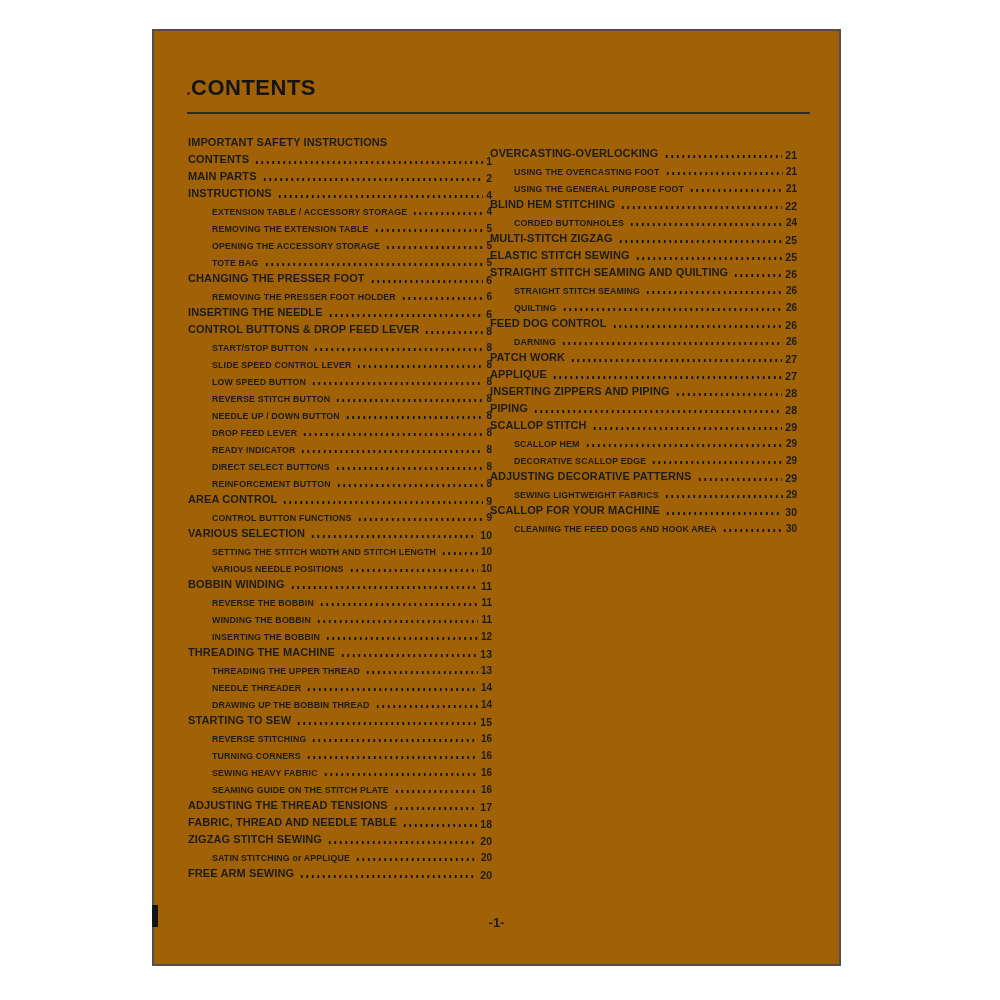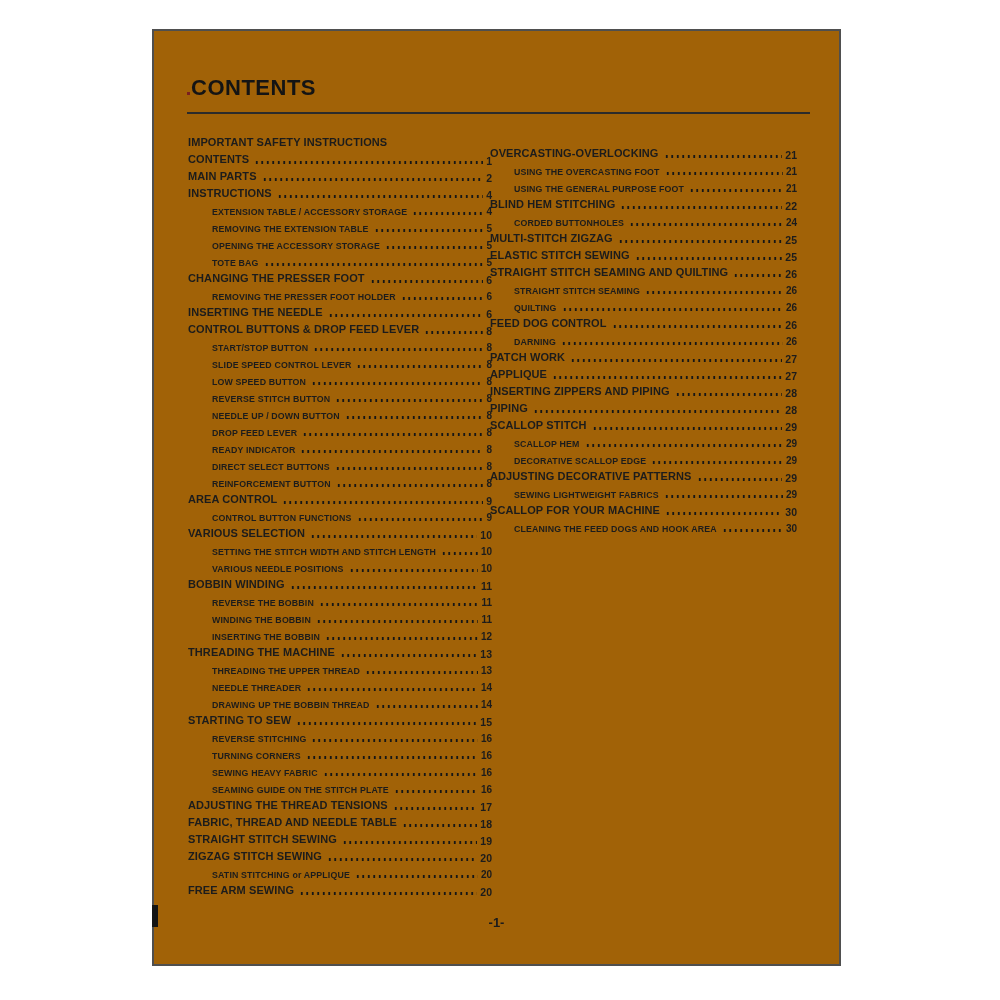--- a/index.html
+++ b/index.html
@@ -323,25 +323,20 @@
         <span class="lab">ADJUSTING THE THREAD TENSIONS</span>
         <span class="dots"></span>
         <span class="pg">17</span>
       </div>
       <div class="row">
         <span class="lab">FABRIC, THREAD AND NEEDLE TABLE</span>
         <span class="dots"></span>
         <span class="pg">18</span>
       </div>
       <div class="row">
-        <span class="lab">STRAIGHT STITCH SEWING</span>
-        <span class="dots"></span>
-        <span class="pg">19</span>
-      </div>
-      <div class="row">
         <span class="lab">ZIGZAG STITCH SEWING</span>
         <span class="dots"></span>
         <span class="pg">20</span>
       </div>
       <div class="row sub">
         <span class="lab">SATIN STITCHING or APPLIQUE</span>
         <span class="dots"></span>
         <span class="pg">20</span>
       </div>
       <div class="row">

